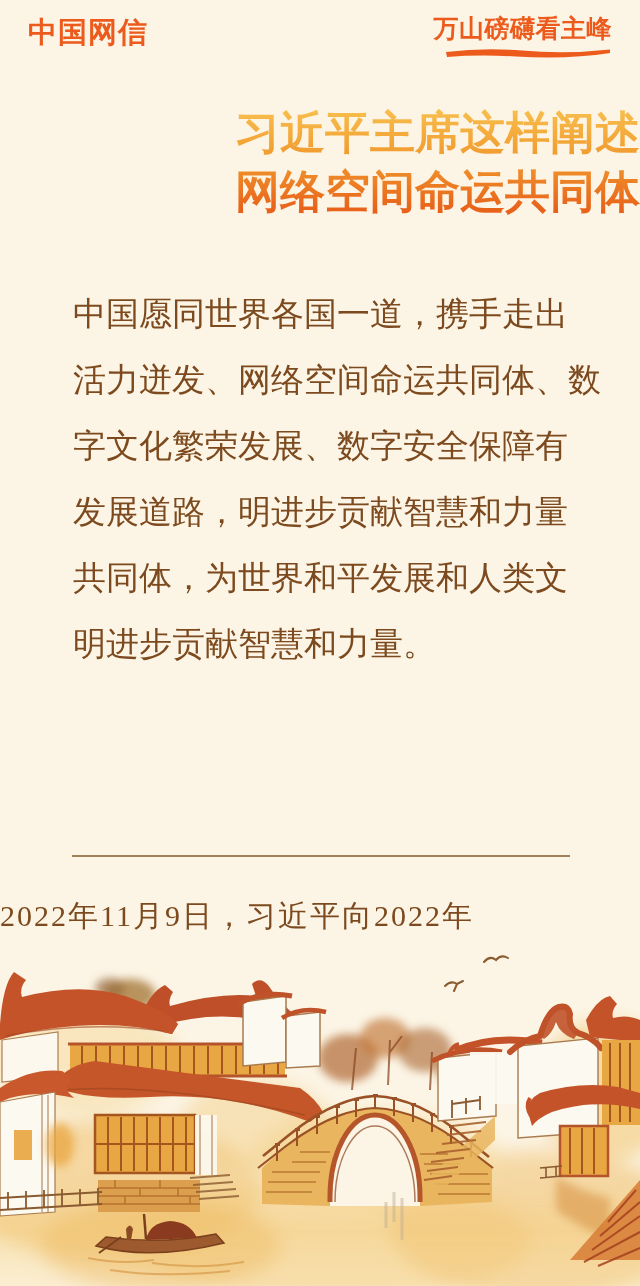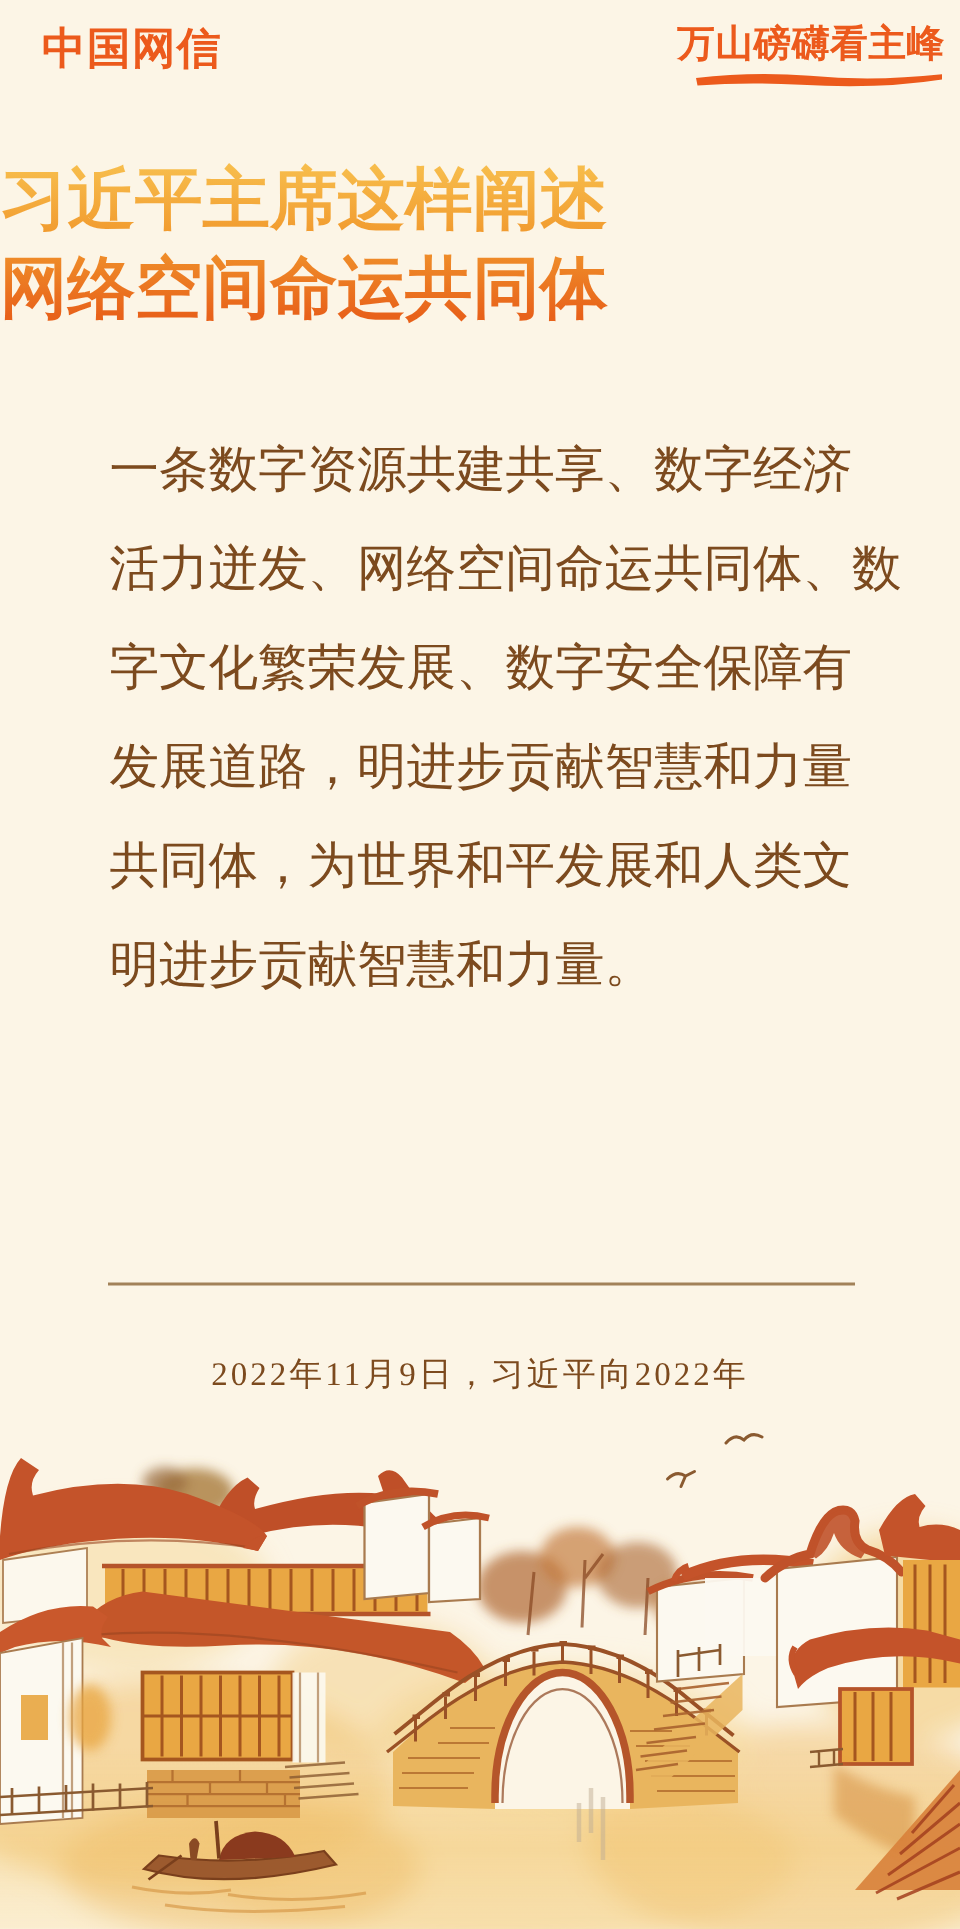--- a/index.html
+++ b/index.html
@@ -8,52 +8,52 @@
     position:relative; width:640px; height:1286px;
     background:#FCF5E6; overflow:hidden; margin:0 auto;
     font-family:"Liberation Serif","DejaVu Serif",serif;
   }
   
   .logo {
     position:absolute; left:28px; top:13px;
     font-family:"Liberation Sans","DejaVu Sans",sans-serif;
     font-weight:800; font-size:29px; letter-spacing:1px; color:#EC5A1C;
   }
-  .slogan-wrap { position:absolute; right:10px; top:12px; text-align:left; }
+  .slogan-wrap { position:absolute; right:28px; top:12px; text-align:left; }
   .slogan {
     font-family:"Liberation Sans","DejaVu Sans",sans-serif;
     font-weight:800; font-size:25px; letter-spacing:0.5px; color:#EC5A1C;
     display:block;
   }
   .brush { display:block; margin-left:auto; margin-top:2px; }
   
   .title {
     position:absolute; top:104px; left:0; width:100%;
-    text-align:left; font-weight:700; font-size:45px; line-height:59px;
+    text-align:right; font-weight:700; font-size:45px; line-height:59px;
     color:#ED7B1E;
     background:linear-gradient(180deg,#F8C250 0%,#F19A2E 45%,#E8621A 90%);
     -webkit-background-clip:text; background-clip:text;
     -webkit-text-fill-color:transparent;
   }
   
   .quote {
     position:absolute; top:281px; left:73px; width:494px;
     font-size:33px; line-height:66px; color:#7C4A1E;
   }
   .q-line { text-align:justify; text-align-last:justify; white-space:nowrap; }
   .q-line.last { text-align-last:left; }
   
   .divider {
     position:absolute; top:855px; left:72px; width:498px; height:2px;
     background:#A28259;
   }
   
   .attribution {
     position:absolute; top:891px; left:0; width:100%;
-    text-align:center; font-size:22px; line-height:49px;
+    font-size:30px; line-height:49px;
     letter-spacing:2px; color:#7C4A1E;
   }
   
   .illustration { position:absolute; left:0; bottom:0; width:640px; height:346px; }
 </style>
 </head>
 <body>
 
 <div class="poster">
 
@@ -65,21 +65,21 @@
       <path d="M2,5 Q40,0.5 78,3.5 Q120,7.5 166,2.5 L166,6 Q125,12.5 72,9.5 Q35,7.5 3,10 Z" fill="#EC5A1C"></path>
     </svg>
   </div>
 
   <div class="title">
     <div>习近平主席这样阐述</div>
     <div>网络空间命运共同体</div>
   </div>
 
   <div class="quote">
-    <div class="q-line">一条数字资源共建共享、数字经济</div>
+    <div class="q-line">中国愿同世界各国一道，携手走出</div>
     <div class="q-line">活力迸发、网络空间命运共同体、数</div>
     <div class="q-line">字文化繁荣发展、数字安全保障有</div>
     <div class="q-line">发展道路，明进步贡献智慧和力量</div>
     <div class="q-line">共同体，为世界和平发展和人类文</div>
     <div class="q-line last">明进步贡献智慧和力量。</div>
   </div>
 
   <div class="divider"></div>
 
   <div class="attribution">

